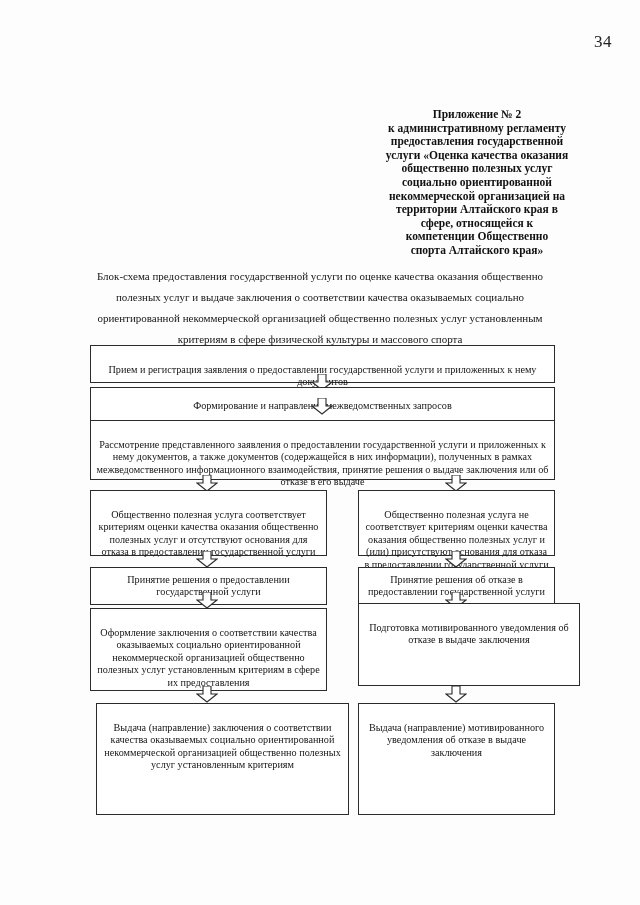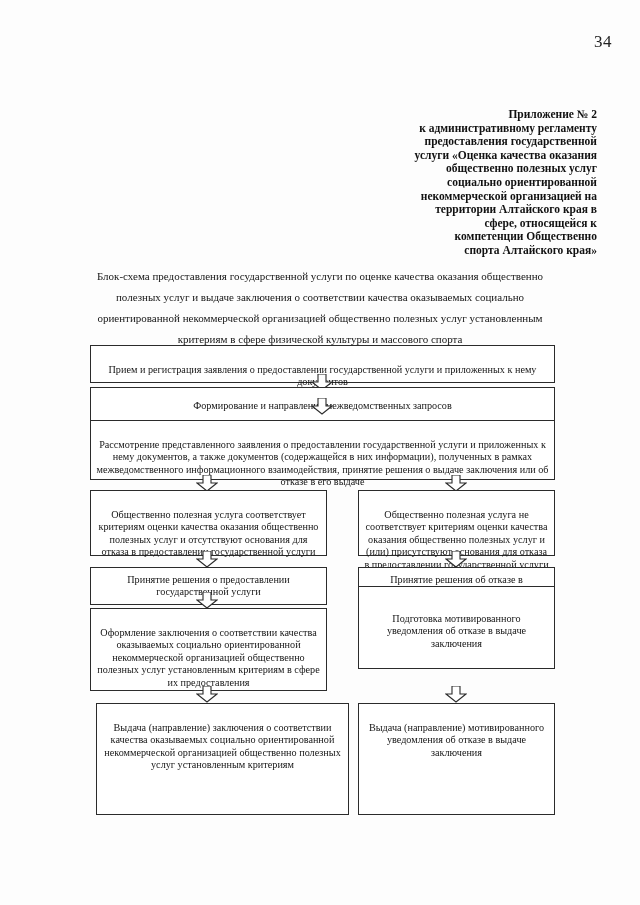--- a/index.html
+++ b/index.html
@@ -32,21 +32,21 @@
   
   .header-block {
     position: absolute;
     top: 108px;
     left: 357px;
     width: 240px;
     font-size: 11.5px;
     line-height: 13.6px;
     font-weight: bold;
     color: #111;
-    text-align: right;
+    text-align: center;
   }
   .header-block div {
     white-space: nowrap;
   }
   
   .intro {
     position: absolute;
     top: 266px;
     left: 78px;
     width: 484px;
@@ -188,21 +188,21 @@
     <div class="arrow" style="left:445px; top:592px;">
       <svg width="22" height="17" viewBox="0 0 22 17">
         <polygon points="7,0 15,0 15,8 21,8 11,16 1,8 7,8" fill="#ffffff" stroke="#2b2b2b" stroke-width="1.1"></polygon>
       </svg>
     </div>
 
     <div class="box" style="left:90px; top:602px; width:237px; height:83px;">
       <span>Оформление заключения о соответствии качества оказываемых социально ориентированной некоммерческой организацией общественно полезных услуг установленным критериям в сфере их предоставления</span>
     </div>
 
-    <div class="box" style="left:358px; top:580px; width:197px; height:83px;align-items:flex-end;">
+    <div class="box" style="left:358px; top:597px; width:222px; height:83px;">
       <span>Подготовка мотивированного уведомления об отказе в выдаче заключения</span>
     </div>
 
     <div class="arrow" style="left:196px; top:686px;">
       <svg width="22" height="17" viewBox="0 0 22 17">
         <polygon points="7,0 15,0 15,8 21,8 11,16 1,8 7,8" fill="#ffffff" stroke="#2b2b2b" stroke-width="1.1"></polygon>
       </svg>
     </div>
     <div class="arrow" style="left:445px; top:686px;">
       <svg width="22" height="17" viewBox="0 0 22 17">

